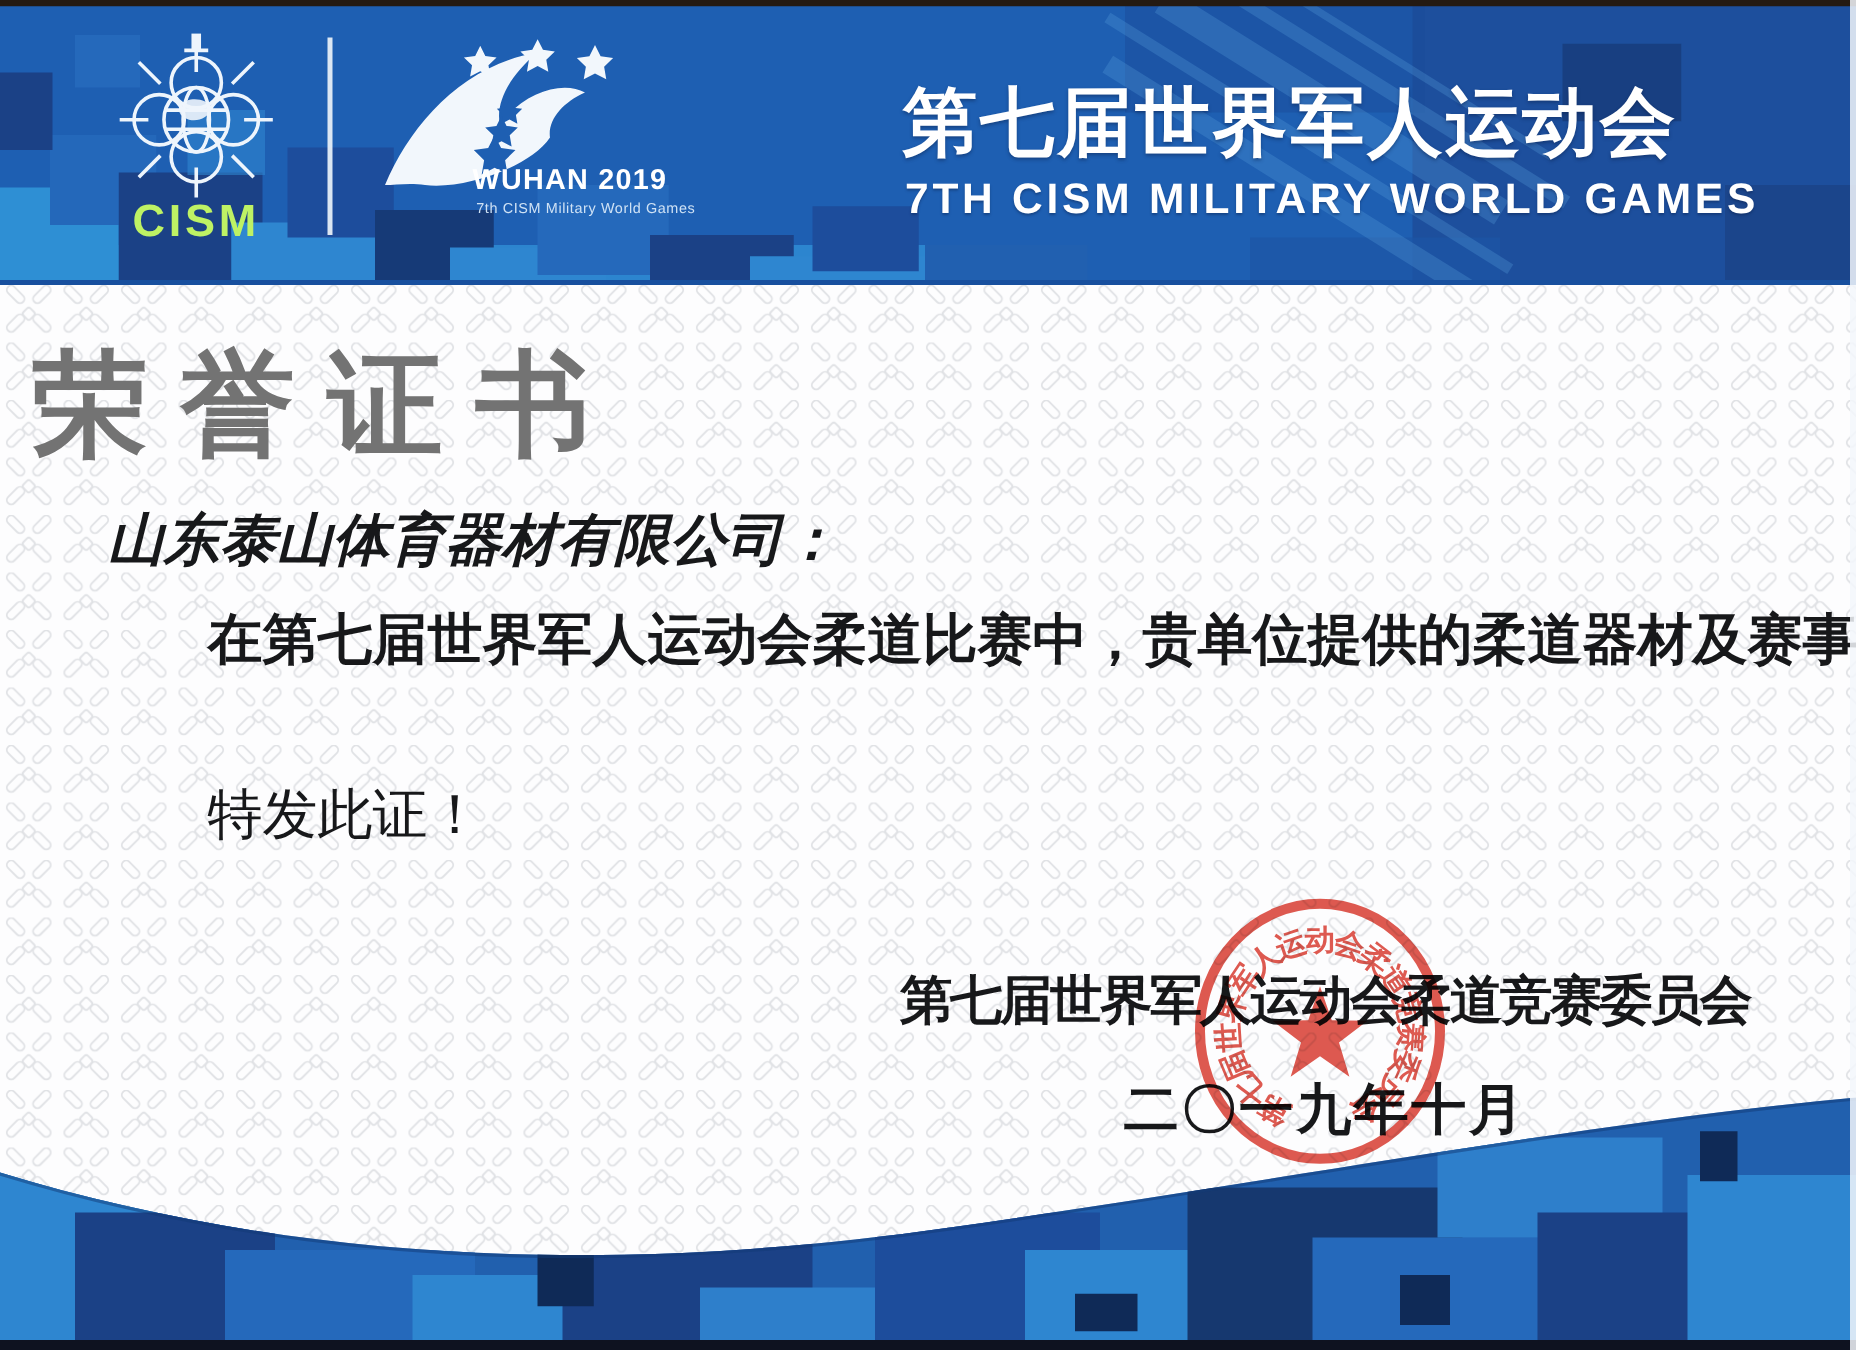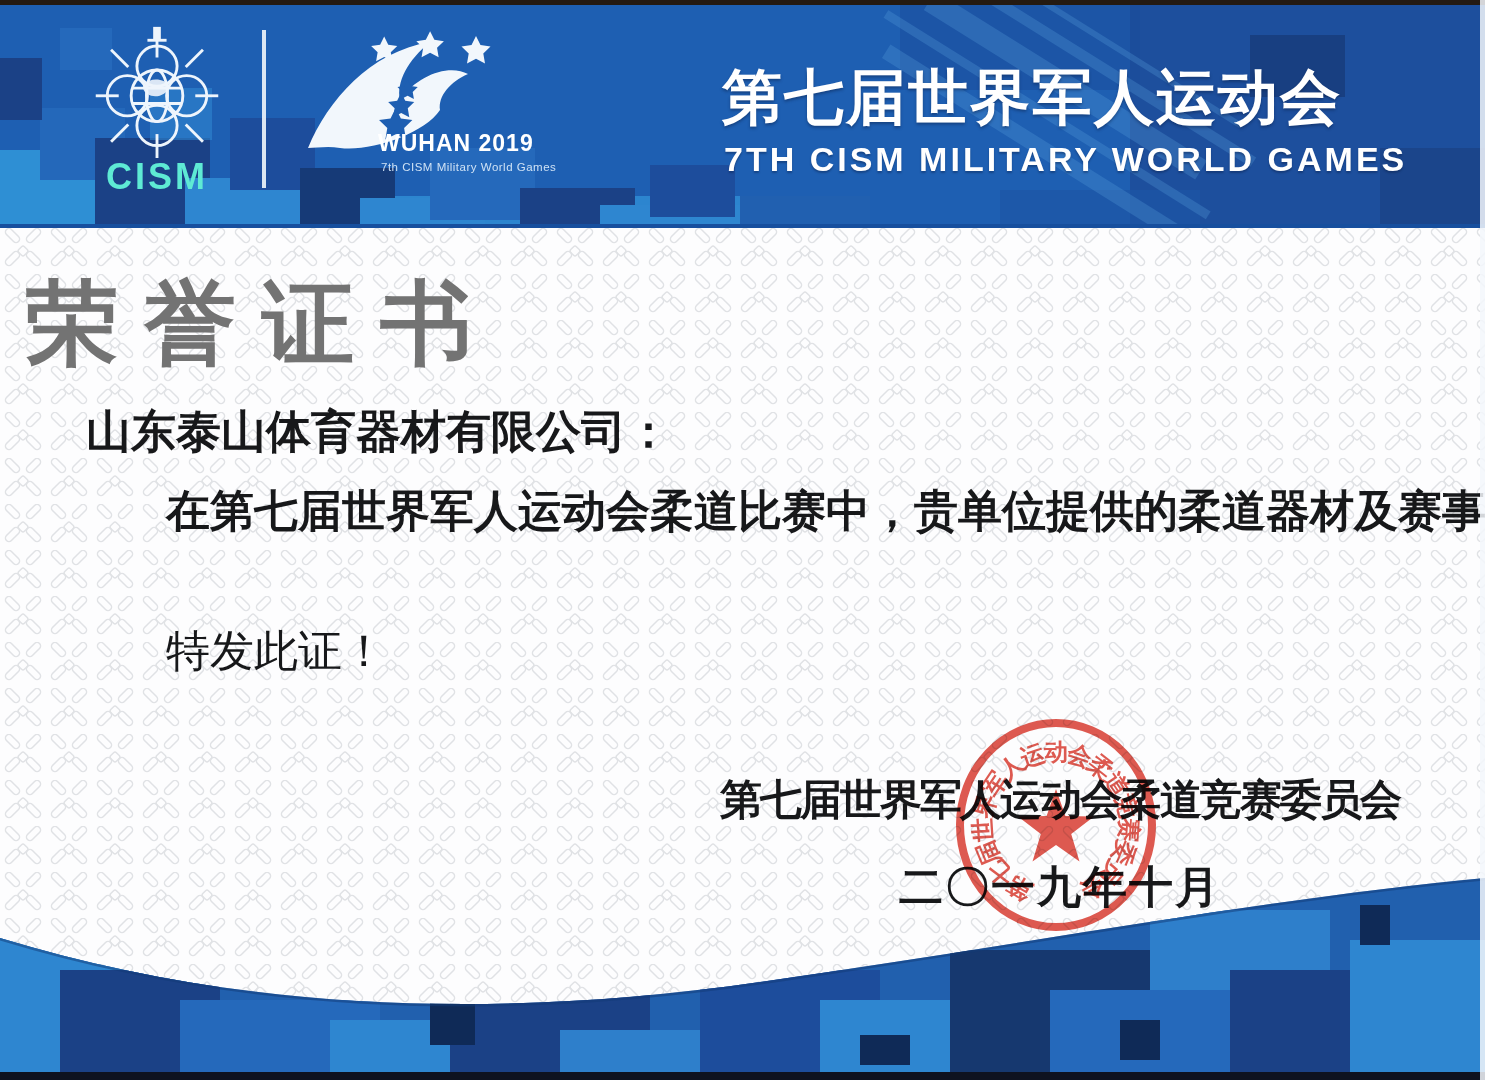--- a/index.html
+++ b/index.html
@@ -10,21 +10,21 @@
     color:#17181a;
   }
   
   .header{position:absolute;left:0;top:0;width:1485px;height:228px;background:#1e5fb2;}
   .header svg.camo{position:absolute;left:0;top:0;}
   .top-strip{position:absolute;left:0;top:0;width:1485px;height:5px;background:#241a12;z-index:9;}
   .bottom-strip{position:absolute;left:0;top:1072px;width:1485px;height:8px;background:#0e1220;z-index:9;}
   .right-strip{position:absolute;right:0;top:0;width:5px;height:1080px;background:rgba(243,247,251,.85);z-index:10;}
   .cism-label{
     position:absolute;left:90px;top:156px;width:134px;text-align:center;
-    color:#5eead4;font-size:36px;font-weight:bold;letter-spacing:3px;z-index:3;
+    color:#bef264;font-size:36px;font-weight:bold;letter-spacing:3px;z-index:3;
   }
   .divider{position:absolute;left:262px;top:30px;width:4px;height:158px;background:rgba(235,243,250,.92);z-index:3;}
   .wuhan-label{
     position:absolute;left:378px;top:130px;color:#fff;font-size:23px;font-weight:bold;
     letter-spacing:1px;z-index:3;
   }
   .wuhan-sub{
     position:absolute;left:381px;top:161px;color:#cfe2f5;font-size:11.5px;letter-spacing:.5px;z-index:3;
   }
   .title-zh{
@@ -38,21 +38,21 @@
     text-shadow:0 2px 2px rgba(10,30,70,.4);
   }
   
   .watermark{position:absolute;left:0;top:228px;z-index:1;}
   .cert-title{
     position:absolute;left:0;right:0;top:262px;
     font-size:92px;font-weight:600;letter-spacing:26px;text-indent:26px;z-index:2;
     color:#737373;
   }
   .recipient{
-    position:absolute;left:86px;top:402px;font-size:45px;font-weight:bold;z-index:2;white-space:nowrap;
+    position:absolute;left:86px;top:402px;font-size:45px;font-weight:bold;z-index:2;white-space:nowrap;font-style:italic;
   }
   .body-line1{position:absolute;left:166px;top:482px;font-size:44px;font-weight:600;z-index:2;white-space:nowrap;}
   .body-line2{position:absolute;left:84px;top:552px;font-size:44px;font-weight:600;z-index:2;white-space:nowrap;}
   .closing{position:absolute;left:166px;top:622px;font-size:44px;font-weight:400;z-index:2;white-space:nowrap;}
   .issuer-block{position:absolute;left:660px;top:772px;width:800px;text-align:center;z-index:2;}
   .issuer-line{font-size:42px;font-weight:600;letter-spacing:-2px;white-space:nowrap;}
   .date-line{font-size:44px;font-weight:600;margin-top:30px;letter-spacing:2px;}
   .seal{position:absolute;left:950px;top:714px;z-index:4;opacity:.84;mix-blend-mode:multiply;}
   
   .footer{position:absolute;left:0;top:850px;width:1485px;height:230px;z-index:5;}

